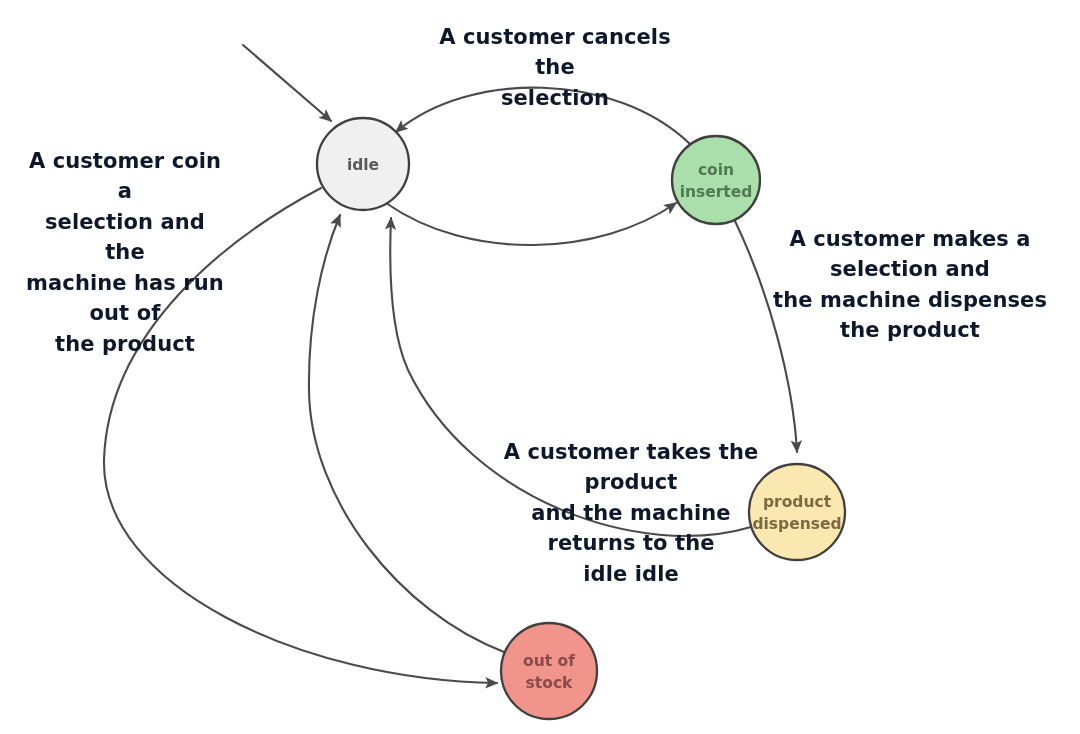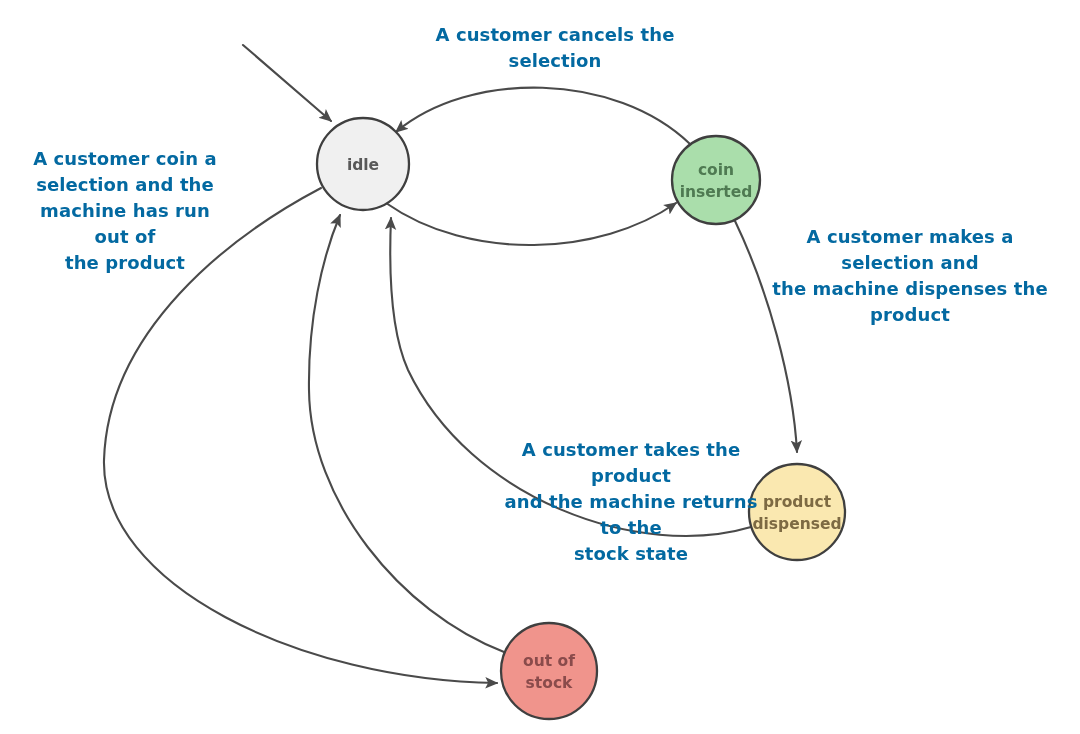--- a/index.html
+++ b/index.html
@@ -47,23 +47,23 @@
     pointer-events: none;
   }
   .node-label-green { fill: #4f7a52; }
   .node-label-yellow { fill: #7d6a43; }
   .node-label-red { fill: #8a4b4b; }
   .node-label-grey { fill: #595959; }
 
   .edge-label {
     position: absolute;
     font-family: "DejaVu Sans", "Liberation Sans", sans-serif;
-    font-size: 18px;
+    font-size: 21px;
     font-weight: bold;
-    color: #0369a1;
+    color: #0f172a;
     text-align: center;
     line-height: 1.45;
     white-space: pre-line;
     letter-spacing: 0.1px;
   }
 </style>
 </head>
 <body>
 
 <div id="diagram-root">
@@ -138,16 +138,16 @@
 selection and the
 machine has run out of
 the product</div>
 
 
   <div class="edge-label" style="left:762px; top:224px; width:296px;">A customer makes a selection and
 the machine dispenses the product</div>
 
   <div class="edge-label" style="left:495px; top:437px; width:272px;">A customer takes the product
 and the machine returns to the
-stock state</div>
+idle idle</div>
 
 
 </div>
 
 </body></html>

